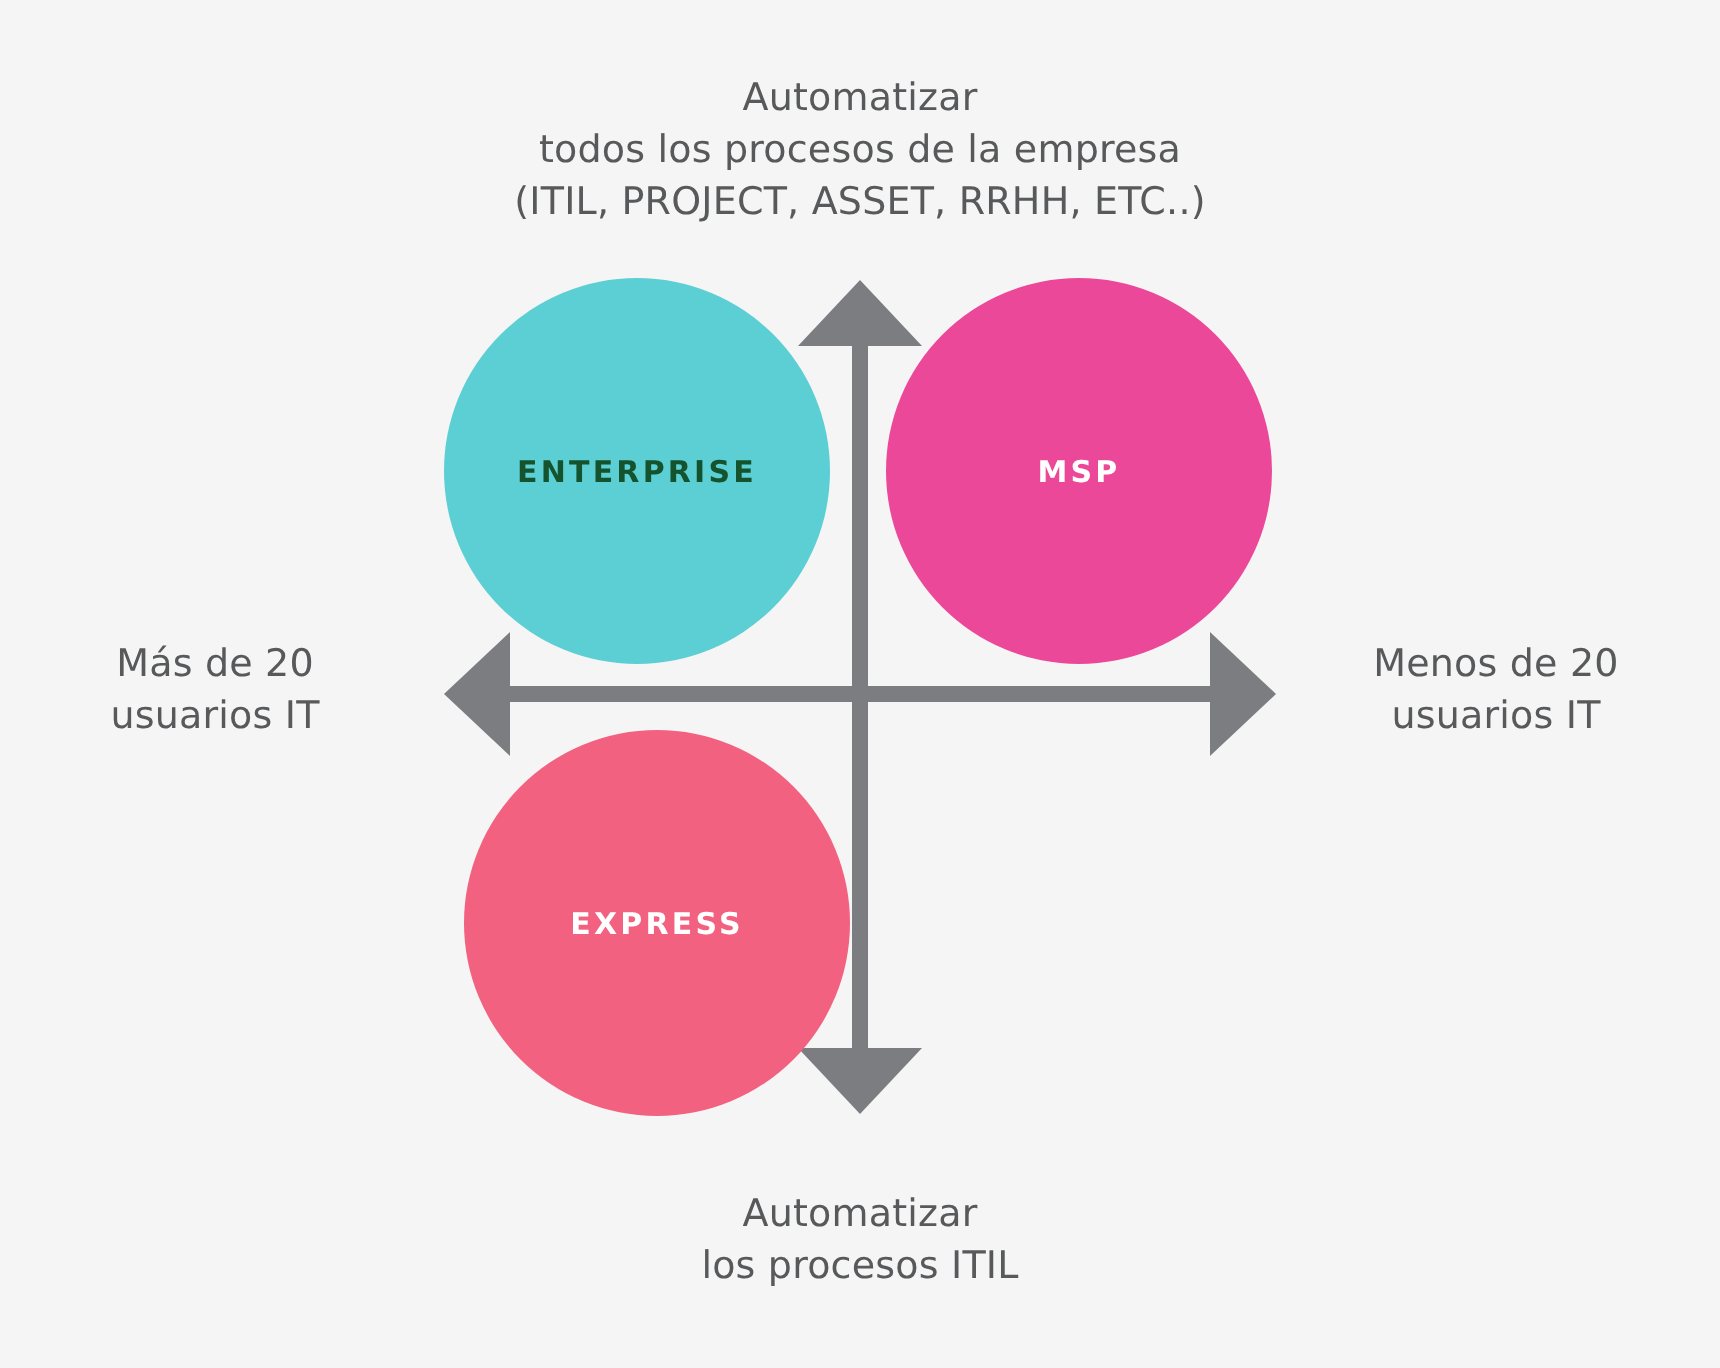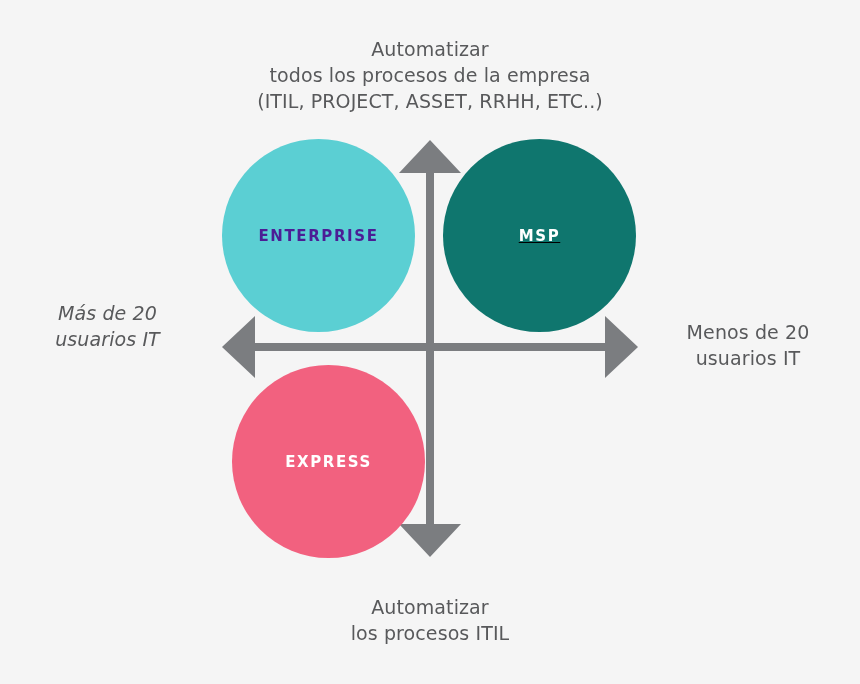--- a/index.html
+++ b/index.html
@@ -37,24 +37,23 @@
     text-align: center;
   }
   #label-bottom {
     left: 0;
     top: 594px;
     width: 860px;
     text-align: center;
   }
   #label-left {
     left: 10px;
-    top: 300px;
+    top: 319px;
     width: 195px;
     text-align: center;
-    font-style: italic;
   }
   #label-right {
     left: 648px;
     top: 319px;
     width: 200px;
     text-align: center;
   }
 
   
   #axes-svg {
@@ -112,24 +111,24 @@
     <polygon points="638,347 605,378 605,316" fill="#7b7d80"></polygon>
   </svg>
 
   <div class="axis-label" id="label-left" style="color: rgb(88, 89, 91);">Más de 20
 usuarios IT</div>
 
   <div class="axis-label" id="label-right" style="color: rgb(88, 89, 91);">Menos de 20
 usuarios IT</div>
 
   <div class="bubble" id="bubble-enterprise" style="background: rgb(91, 207, 211);">
-    <span class="bubble-label" style="color: #4c1d95;">ENTERPRISE</span>
+    <span class="bubble-label" style="color: #14532d;">ENTERPRISE</span>
   </div>
 
-  <div class="bubble" id="bubble-msp" style="background: #0f766e; text-decoration: underline;">
+  <div class="bubble" id="bubble-msp" style="background: #ec4899;">
     <span class="bubble-label" style="color: rgb(255, 255, 255);">MSP</span>
   </div>
 
   <div class="bubble" id="bubble-express" style="background: rgb(242, 97, 127);">
     <span class="bubble-label" style="color: rgb(255, 255, 255);">EXPRESS</span>
   </div>
 
 
   <div class="axis-label" id="label-bottom" style="color: rgb(88, 89, 91);">Automatizar
 los procesos ITIL</div>

